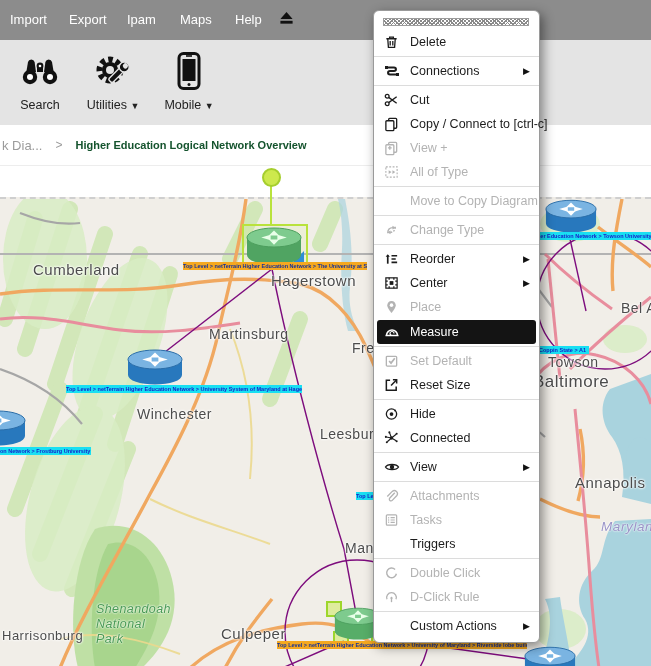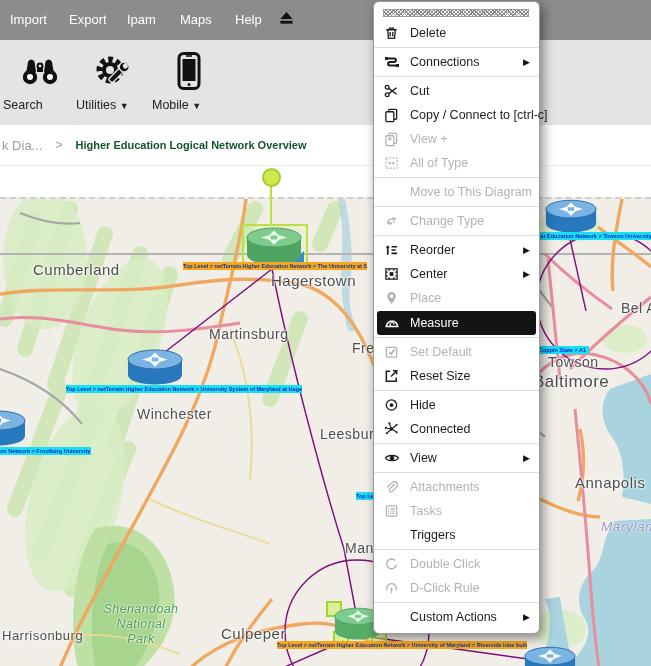--- a/index.html
+++ b/index.html
@@ -4,54 +4,54 @@
 <style>
   html,body{margin:0;padding:0;}
   body{width:651px;height:666px;position:relative;overflow:hidden;background:#fff;
        font-family:"Liberation Sans",sans-serif;}
   
   .topbar{position:absolute;left:0;top:0;width:651px;height:40px;background:#8c8c8c;z-index:3;}
   .topbar .tb-item{position:absolute;top:12px;color:#fff;font-size:13px;font-weight:normal;cursor:default;}
   .topbar .eject{position:absolute;top:11px;left:279px;}
   
   .toolbar{position:absolute;left:0;top:40px;width:651px;height:85px;background:#e4e4e4;z-index:2;border-bottom:1px solid #d0d0d0;}
-  .tool{position:absolute;top:10px;width:74px;text-align:left;}
+  .tool{position:absolute;top:10px;width:74px;text-align:center;}
   .tool .t-icon{height:42px;display:flex;align-items:center;justify-content:center;}
   .tool .t-label{font-size:12.5px;color:#222;margin-top:6px;}
   .tool .dd{font-size:9px;color:#222;}
   
   .crumbbar{position:absolute;left:0;top:125px;width:651px;height:40px;background:#fff;z-index:2;border-bottom:1px solid #ededed;}
   .crumbbar .wrap{display:flex;align-items:center;height:100%;}
   .bc-parent{color:#9b9b9b;font-size:13px;margin-left:2px;}
   .bc-sep{color:#9b9b9b;font-size:12px;margin:0 13px;}
   .bc-title{color:#14532d;font-size:11px;font-weight:bold;}
   
   .map{position:absolute;left:0;top:197px;width:651px;height:469px;background:#f1eee8;overflow:hidden;border-top:2px dashed #cfcfcf;z-index:1;}
   .citylabel{position:absolute;color:#4c4c4c;white-space:nowrap;letter-spacing:.5px;
     text-shadow:0 0 2px #fff,0 0 2px #fff,0 0 3px #fff;pointer-events:none;}
-  .parklabel{position:absolute;color:#4a9b55;font-style:italic;font-size:12.5px;text-align:center;
+  .parklabel{position:absolute;color:#4a9b55;font-style:italic;font-size:12.5px;
     line-height:15px;letter-spacing:.4px;text-shadow:0 0 2px #fff,0 0 2px #fff;}
   .statelabel{position:absolute;color:#9a94c8;font-style:italic;font-size:13.5px;letter-spacing:.6px;
     text-shadow:0 0 2px #fff,0 0 2px #fff;}
   
   .overlay{position:absolute;inset:0;z-index:4;overflow:hidden;pointer-events:none;}
   .overlay > *{pointer-events:auto;}
   .node{position:absolute;}
   .nodelabel{position:absolute;font-size:5.5px;line-height:8px;height:8px;white-space:nowrap;
     overflow:hidden;font-weight:bold;}
   .nl-cyan{background:#19dff2;color:#1723c9;}
   .nl-orange{background:#f5a81f;color:#14319b;}
   .selbox{position:absolute;border:2px solid #b9e23c;background:rgba(205,235,95,.12);}
   .stem{position:absolute;background:#b9e23c;}
   .handle-circle{position:absolute;width:15px;height:15px;border-radius:50%;
     background:#cde94d;border:2px solid #a6ce2e;}
   .mini-handle{position:absolute;width:12px;height:12px;border:2px solid #9ed62c;background:rgba(205,235,95,.55);}
   .blue-tri{position:absolute;width:0;height:0;border-left:13px solid transparent;border-bottom:13px solid #2f8fd6;}
   
-  .ctxmenu{position:absolute;left:373px;top:1px;width:165px;background:#fff;z-index:30;
+  .ctxmenu{position:absolute;left:373px;top:10px;width:165px;background:#fff;z-index:30;
     border:1px solid #9a9a9a;border-radius:6px;box-shadow:3px 4px 12px rgba(0,0,0,.45);
     padding:3px 0 4px 0;}
   .grip{height:6px;margin:4px 10px 4px 9px;border:1px solid #9c9c9c;
     background:
       repeating-linear-gradient(45deg,#8a8a8a 0,#8a8a8a 1px,rgba(255,255,255,0) 1px,rgba(255,255,255,0) 2.6px),
       repeating-linear-gradient(-45deg,#8a8a8a 0,#8a8a8a 1px,#fff 1px,#fff 2.6px);}
   .mi{display:flex;align-items:center;height:24px;padding:0 7px 0 9px;font-size:12.5px;color:#1c1c1c;cursor:default;}
   .mi .ic{width:17px;height:17px;margin-right:10px;flex:none;display:flex;align-items:center;justify-content:center;}
   .mi .lbl{white-space:nowrap;}
   .mi.dis{color:#b3b3b3;}
@@ -405,21 +405,21 @@
           <polygon points="5,6 8,8 5,10" fill="currentColor" stroke="none"></polygon>
           <polygon points="9,6 12,8 9,10" fill="currentColor" stroke="none"></polygon>
         </svg>
       </span>
     <span class="lbl">All of Type</span>
   </div>
   <div class="msep"></div>
 
   <div class="mi dis">
     <span class="ic"></span>
-    <span class="lbl">Move to This Diagram</span>
+    <span class="lbl">Move to Copy Diagram</span>
   </div>
   <div class="msep"></div>
 
   <div class="mi dis">
     <span class="ic">
         <svg width="15" height="16" viewBox="0 0 16 16" stroke="currentColor" fill="none" stroke-width="1.5">
           <path d="M4 11.5 C4 7.5 6 5.5 9.5 5.5"></path>
           <polygon points="9,3.5 12.5,5.5 9,7.5" fill="currentColor" stroke="none"></polygon>
           <path d="M12 4.5 C12 8.5 10 10.5 6.5 10.5" stroke-dasharray="2 1.5"></path>
           <polygon points="7,8.5 3.5,10.5 7,12.5" fill="currentColor" stroke="none"></polygon>

